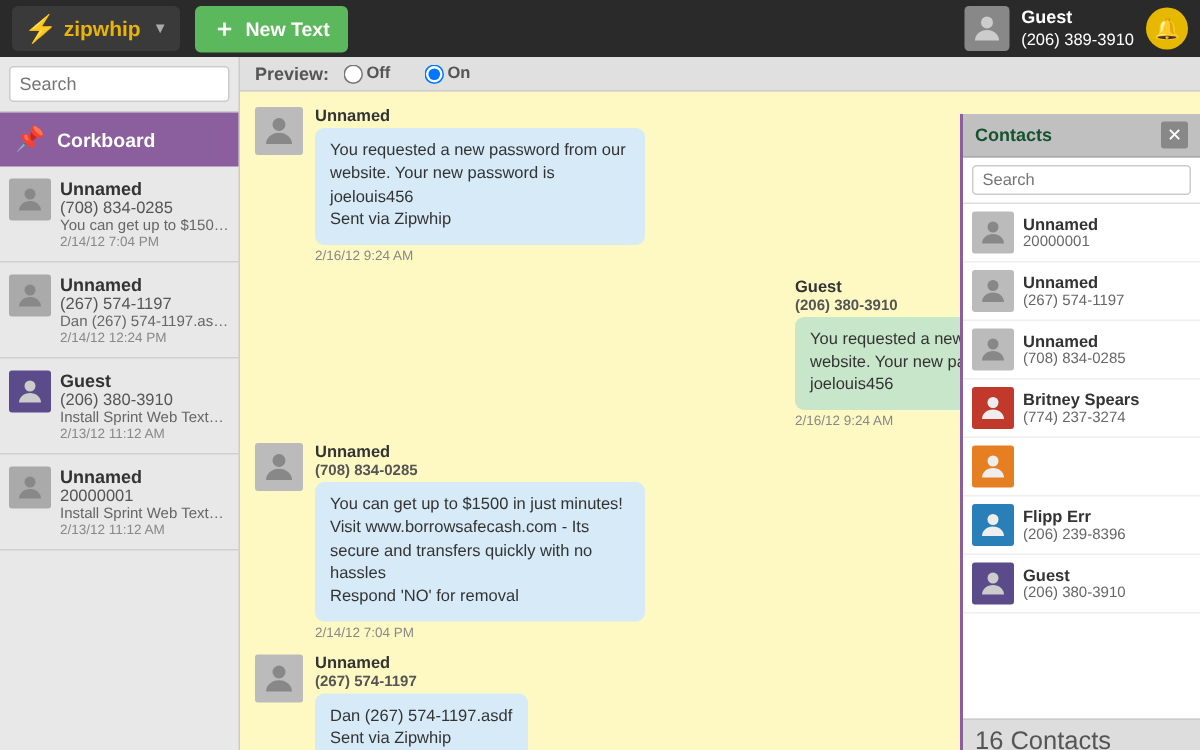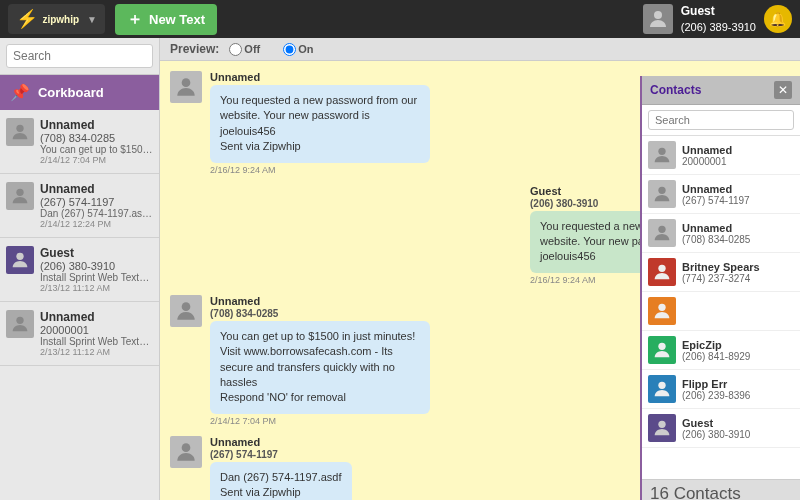--- a/index.html
+++ b/index.html
@@ -8,21 +8,21 @@
     
     #topbar {
       display: flex; align-items: center; background: #2a2a2a; height: 38px;
       padding: 0 8px; gap: 10px;
     }
     #logo-area {
       display: flex; align-items: center; gap: 4px; background: #3a3a3a;
       border-radius: 4px; padding: 4px 8px; cursor: pointer;
     }
     #logo-icon { color: #a855f7; font-size: 18px; font-weight: bold; }
-    #logo-text { color: #fef9c3; font-size: 10px; font-weight: bold; text-align: center; }
+    #logo-text { color: #eab308; font-size: 14px; font-weight: bold; text-align: center; }
     #logo-chevron { color: #aaa; font-size: 10px; margin-left: 4px; }
     #new-text-btn {
       display: flex; align-items: center; gap: 6px; background: #5cb85c;
       border: none; border-radius: 4px; color: white; padding: 5px 12px;
       font-size: 13px; cursor: pointer; font-weight: bold;
     }
     #new-text-btn .plus { font-size: 16px; }
     #user-area {
       margin-left: auto; display: flex; align-items: center; gap: 8px;
     }
@@ -123,21 +123,21 @@
     #contacts-panel {
       width: 160px; background: white; border-left: 2px solid #8b5e9e;
       position: absolute; right: 0; top: 38px; bottom: 0;
       display: flex; flex-direction: column;
     }
     #contacts-header {
       background: #c0c0c0; padding: 5px 8px;
       display: flex; align-items: center; justify-content: space-between;
       border-bottom: 1px solid #aaa;
     }
-    #contacts-title { font-size: 12px; font-weight: bold; color: #4c1d95; }
+    #contacts-title { font-size: 12px; font-weight: bold; color: #14532d; }
     #contacts-close {
       background: #888; border: none; color: white; font-size: 12px;
       width: 18px; height: 18px; cursor: pointer; border-radius: 2px;
       display: flex; align-items: center; justify-content: center;
     }
     #contacts-search { padding: 5px 6px; border-bottom: 1px solid #ddd; }
     #contacts-search input {
       width: 100%; padding: 3px 6px; font-size: 11px; border: 1px solid #ccc;
       border-radius: 3px; outline: none;
     }
@@ -423,32 +423,20 @@
 
       <div class="contact-item">
         <div class="contact-avatar-img" style="background:#e67e22;">
           <svg viewBox="0 0 24 24" fill="#eee" width="22" height="22">
               <circle cx="12" cy="8" r="4"></circle>
               <path d="M4 20c0-4 3.6-7 8-7s8 3 8 7"></path>
             </svg>
         </div>
       </div>
 
-      <div class="contact-item">
-        <div class="contact-avatar-img" style="background:#27ae60;">
-          <svg viewBox="0 0 24 24" fill="#eee" width="22" height="22">
-              <circle cx="12" cy="8" r="4"></circle>
-              <path d="M4 20c0-4 3.6-7 8-7s8 3 8 7"></path>
-            </svg>
-        </div>
-        <div class="contact-info">
-          <div class="contact-name">EpicZip</div>
-          <div class="contact-phone">(206) 841-8929</div>
-        </div>
-      </div>
 
       <div class="contact-item">
         <div class="contact-avatar-img" style="background:#2980b9;">
           <svg viewBox="0 0 24 24" fill="#eee" width="22" height="22">
               <circle cx="12" cy="8" r="4"></circle>
               <path d="M4 20c0-4 3.6-7 8-7s8 3 8 7"></path>
             </svg>
         </div>
         <div class="contact-info">
           <div class="contact-name">Flipp Err</div>

